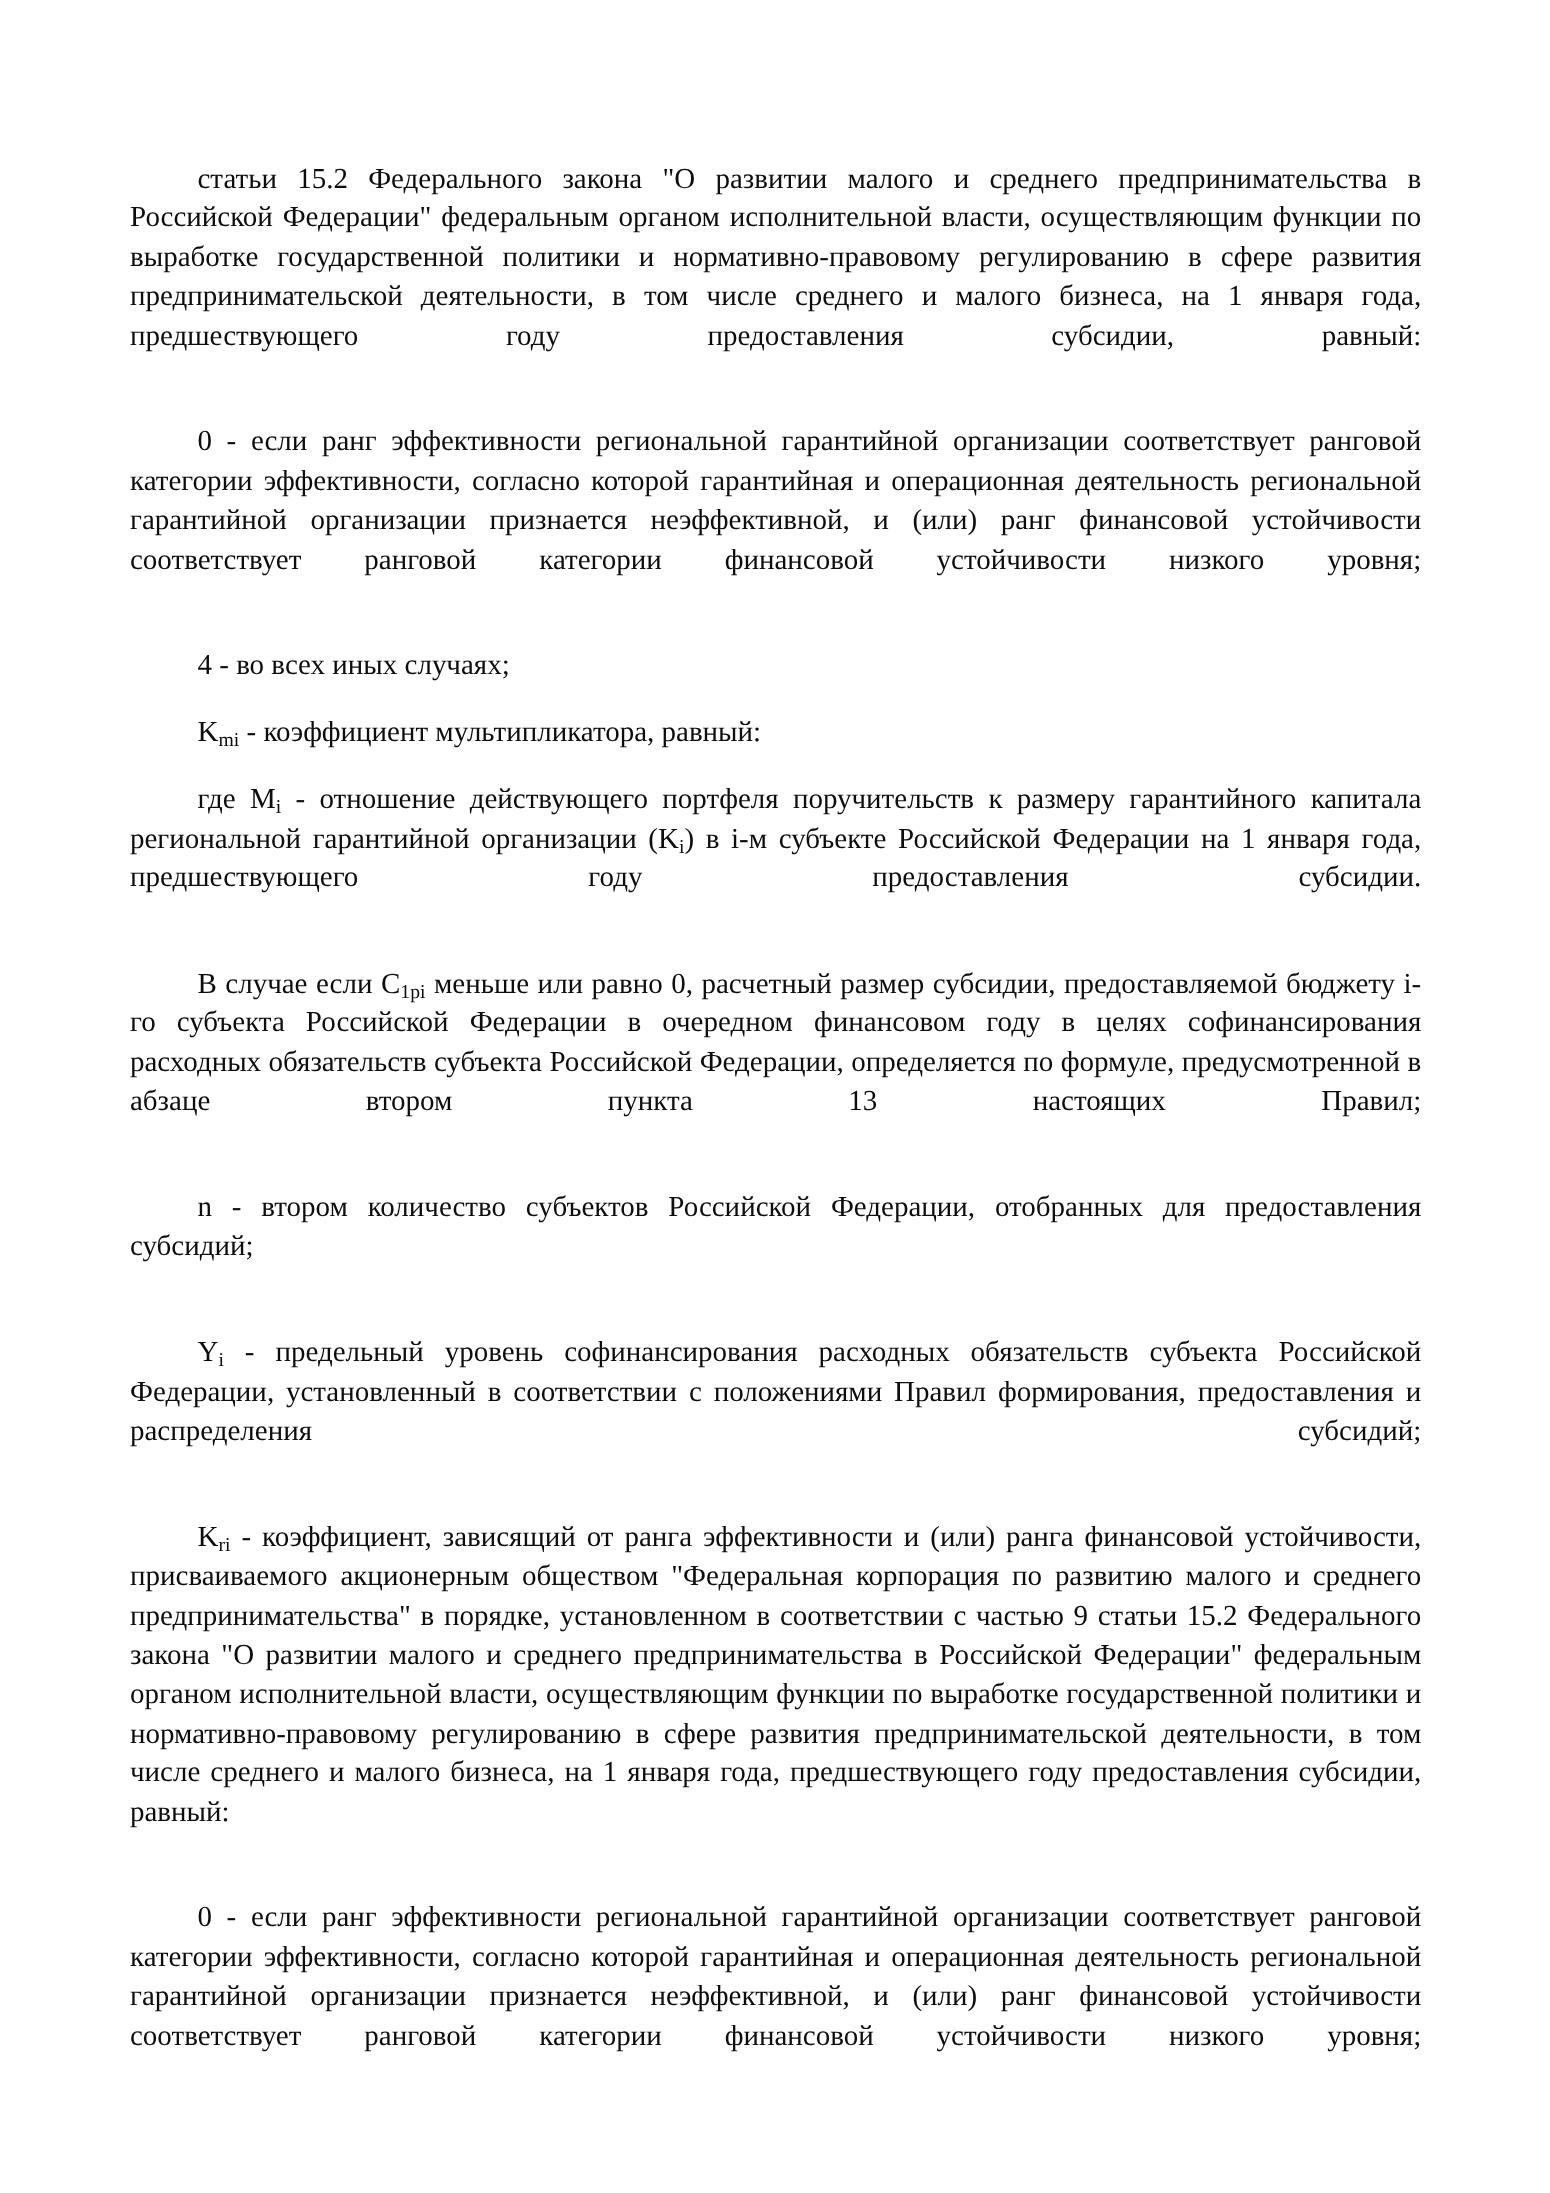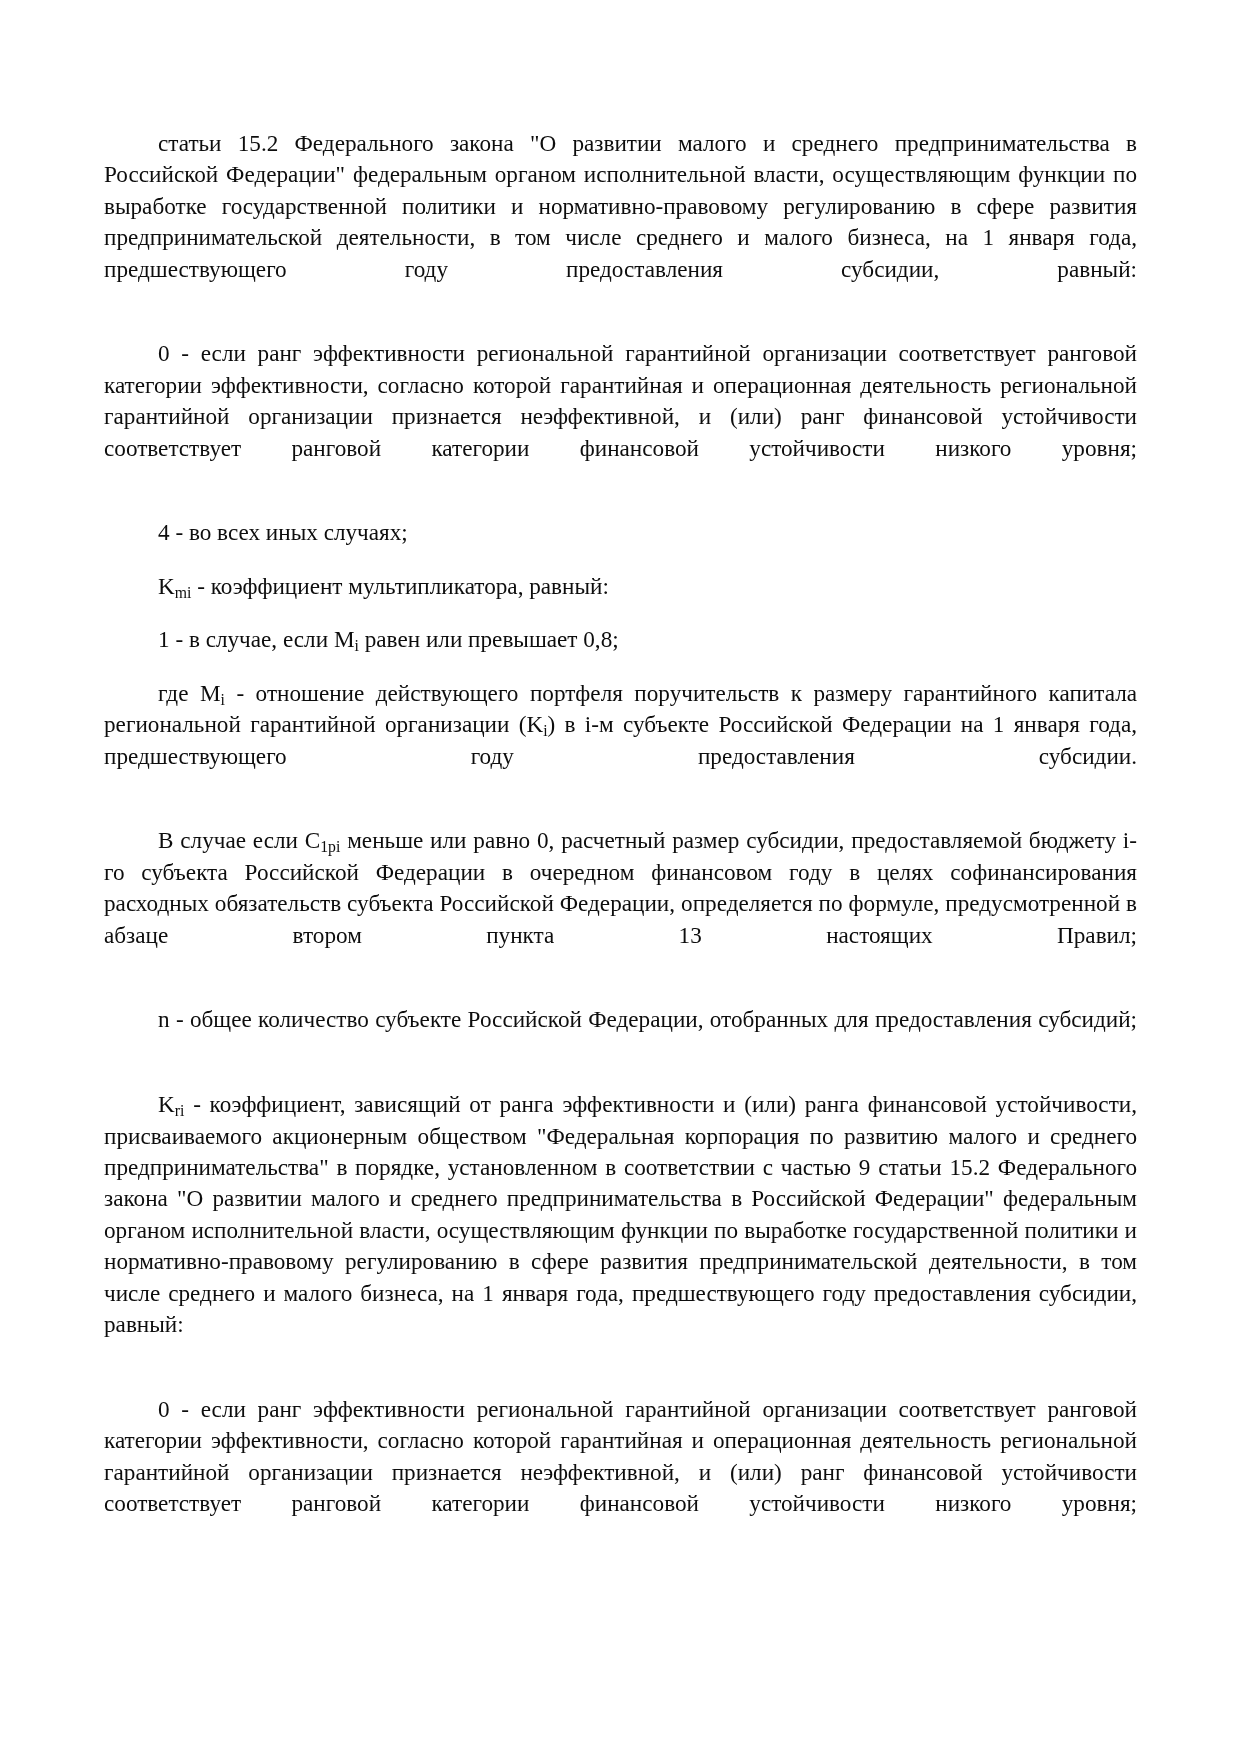--- a/index.html
+++ b/index.html
@@ -63,29 +63,29 @@
   <div class="text-column">
 
     <p class="para">статьи 15.2 Федерального закона "О развитии малого и среднего предпринимательства в Российской Федерации" федеральным органом исполнительной власти, осуществляющим функции по выработке государственной политики и нормативно-правовому регулированию в сфере развития предпринимательской деятельности, в том числе среднего и малого бизнеса, на 1 января года, предшествующего году предоставления субсидии, равный:</p>
 
     <p class="para">0 - если ранг эффективности региональной гарантийной организации соответствует ранговой категории эффективности, согласно которой гарантийная и операционная деятельность региональной гарантийной организации признается неэффективной, и (или) ранг финансовой устойчивости соответствует ранговой категории финансовой устойчивости низкого уровня;</p>
 
     <p class="para single-line">4 - во всех иных случаях;</p>
 
     <p class="para single-line">K<sub>mi</sub> - коэффициент мультипликатора, равный:</p>
 
-    <p class="para single-line">1 - в случае, если M<sub>i</sub> равен или превышает 0,8;</p>
 
 
     <p class="para">где M<sub>i</sub> - отношение действующего портфеля поручительств к размеру гарантийного капитала региональной гарантийной организации (K<sub>i</sub>) в i-м субъекте Российской Федерации на 1 января года, предшествующего году предоставления субсидии.</p>
 
 
     <p class="para">В случае если C<sub>1pi</sub> меньше или равно 0, расчетный размер субсидии, предоставляемой бюджету i-го субъекта Российской Федерации в очередном финансовом году в целях софинансирования расходных обязательств субъекта Российской Федерации, определяется по формуле, предусмотренной в абзаце втором пункта 13 настоящих Правил;</p>
 
-    <p class="para">n - общее количество субъекте Российской Федерации, отобранных для предоставления субсидий;</p>
+    <p class="para">n - втором количество субъектов Российской Федерации, отобранных для предоставления субсидий;</p>
 
+    <p class="para">Y<sub>i</sub> - предельный уровень софинансирования расходных обязательств субъекта Российской Федерации, установленный в соответствии с положениями Правил формирования, предоставления и распределения субсидий;</p>
 
     <p class="para">K<sub>ri</sub> - коэффициент, зависящий от ранга эффективности и (или) ранга финансовой устойчивости, присваиваемого акционерным обществом "Федеральная корпорация по развитию малого и среднего предпринимательства" в порядке, установленном в соответствии с частью 9 статьи 15.2 Федерального закона "О развитии малого и среднего предпринимательства в Российской Федерации" федеральным органом исполнительной власти, осуществляющим функции по выработке государственной политики и нормативно-правовому регулированию в сфере развития предпринимательской деятельности, в том числе среднего и малого бизнеса, на 1 января года, предшествующего году предоставления субсидии, равный:</p>
 
     <p class="para">0 - если ранг эффективности региональной гарантийной организации соответствует ранговой категории эффективности, согласно которой гарантийная и операционная деятельность региональной гарантийной организации признается неэффективной, и (или) ранг финансовой устойчивости соответствует ранговой категории финансовой устойчивости низкого уровня;</p>
 
   </div>
 </div>
 
 </body></html>

